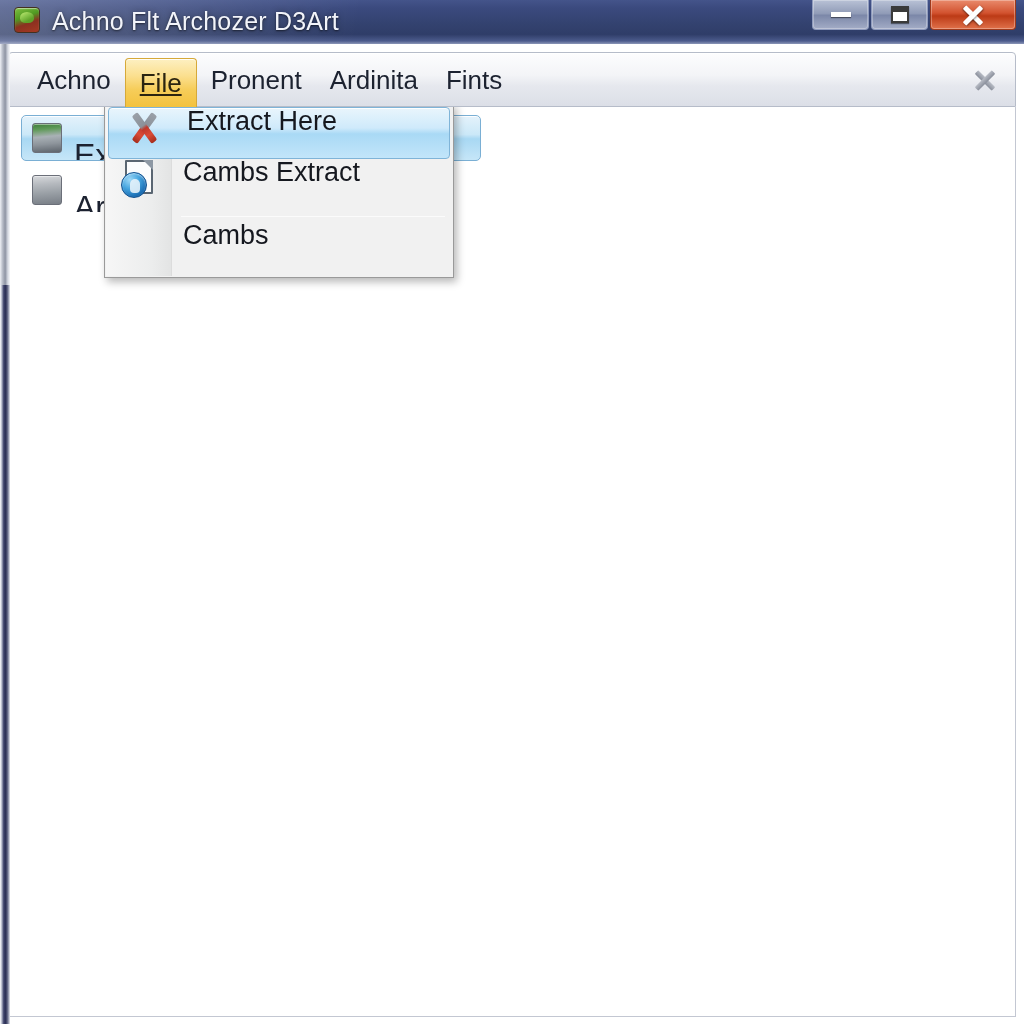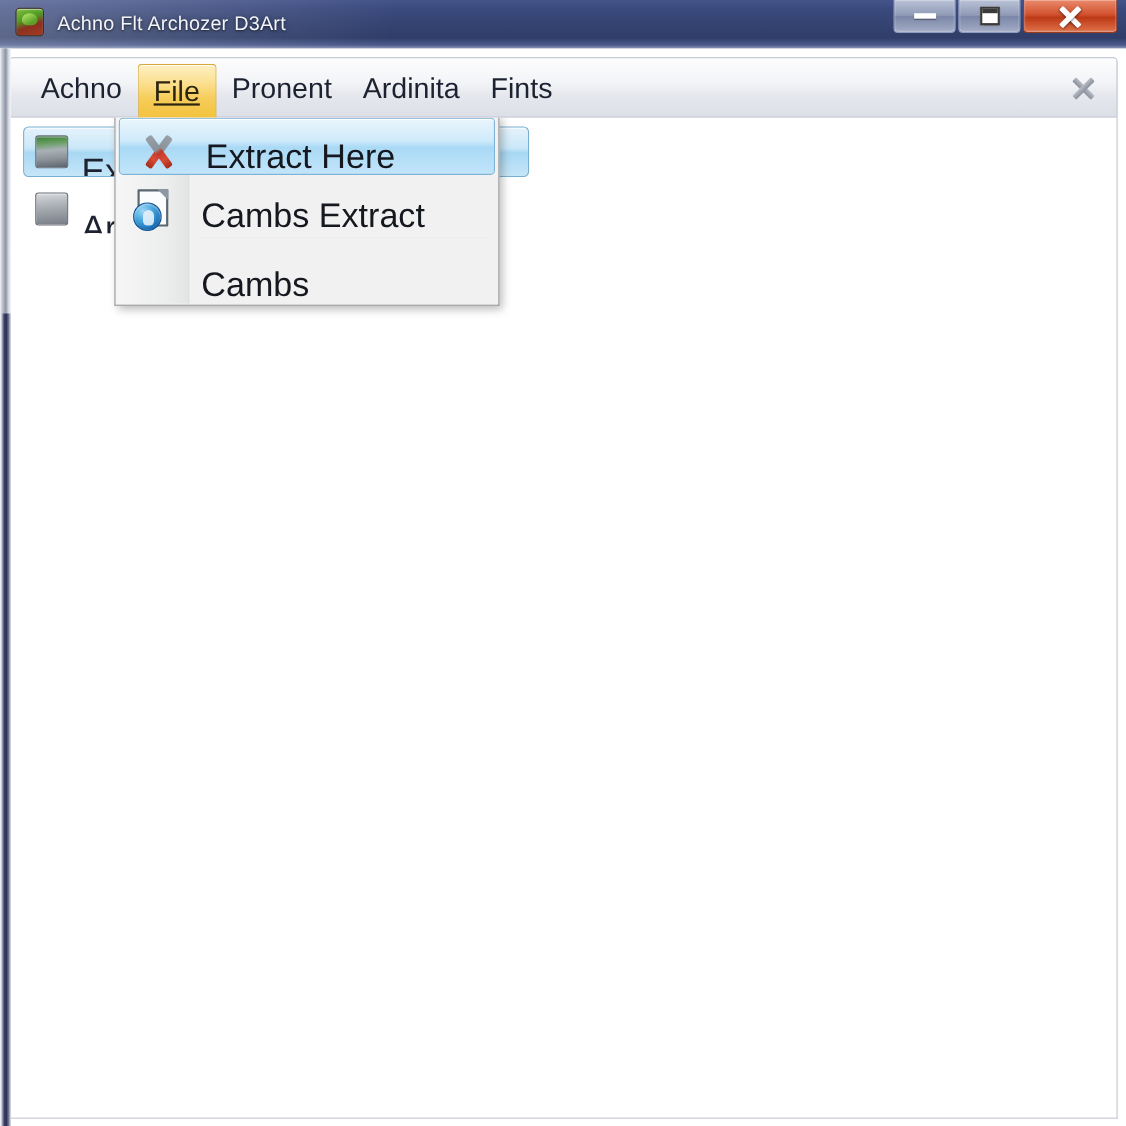--- a/index.html
+++ b/index.html
@@ -65,21 +65,21 @@
     border-radius: 50% 50% 40% 40%;
     background: linear-gradient(150deg, #c9f07a, #5da82a 70%);
     opacity: .92;
   }
 
   .title-text {
     position: absolute;
     left: 52px; top: 4px;
     height: 34px;
     line-height: 34px;
-    font-size: 18px;
+    font-size: 25px;
     color: #f2f4fa;
     letter-spacing: .2px;
     white-space: nowrap;
     text-shadow: 0 1px 2px rgba(0,0,0,0.55), 0 0 6px rgba(0,0,0,0.35);
     z-index: 4;
     text-align: right;
   }
 
   
   .winbtns {
@@ -286,24 +286,24 @@
     width: 66px;
     bottom: 1px;
     background: linear-gradient(90deg, #f6f6f6 0%, #eceded 70%, #e3e4e4 100%);
     border-right: 1px solid #dcdcdc;
     z-index: 1;
   }
   .dd-item {
     position: relative;
     z-index: 2;
     display: flex;
-    align-items: flex-end;
+    align-items: flex-start;
     height: 52px;
     padding-left: 14px;
-    font-size: 31px;
+    font-size: 27px;
     color: #15181f;
     white-space: nowrap;
     cursor: default;
   }
   .dd-item.highlight {
     background: linear-gradient(180deg, #e9f5fc 0%, #cfeafb 40%, #a9d9f5 52%, #c2e5fa 100%);
     border: 1px solid #7fb4d8;
     border-radius: 4px;
     margin: 0 3px;
     height: 52px;

